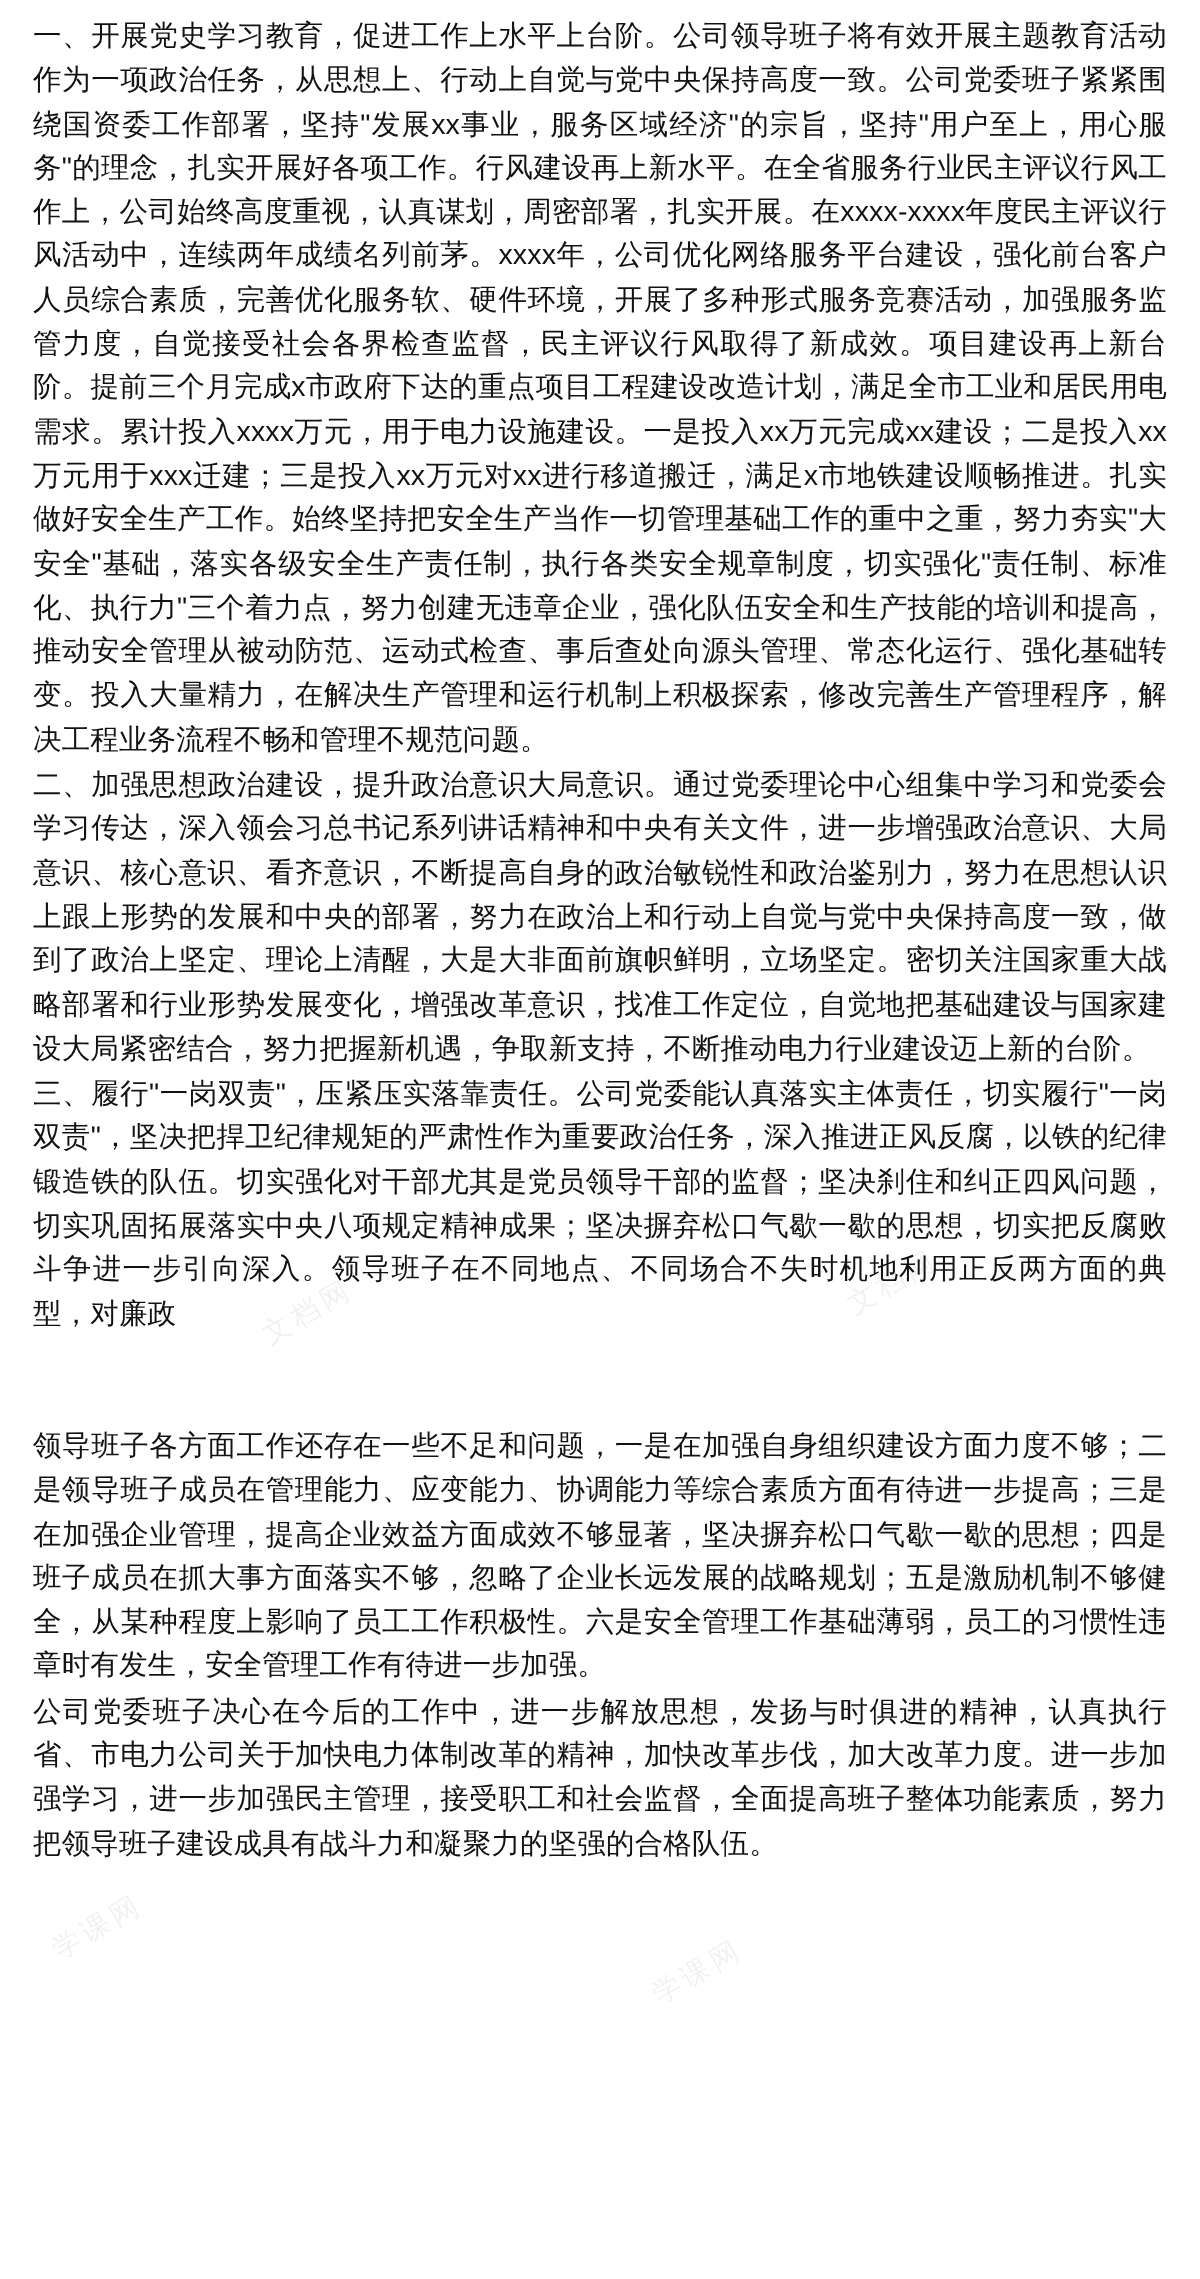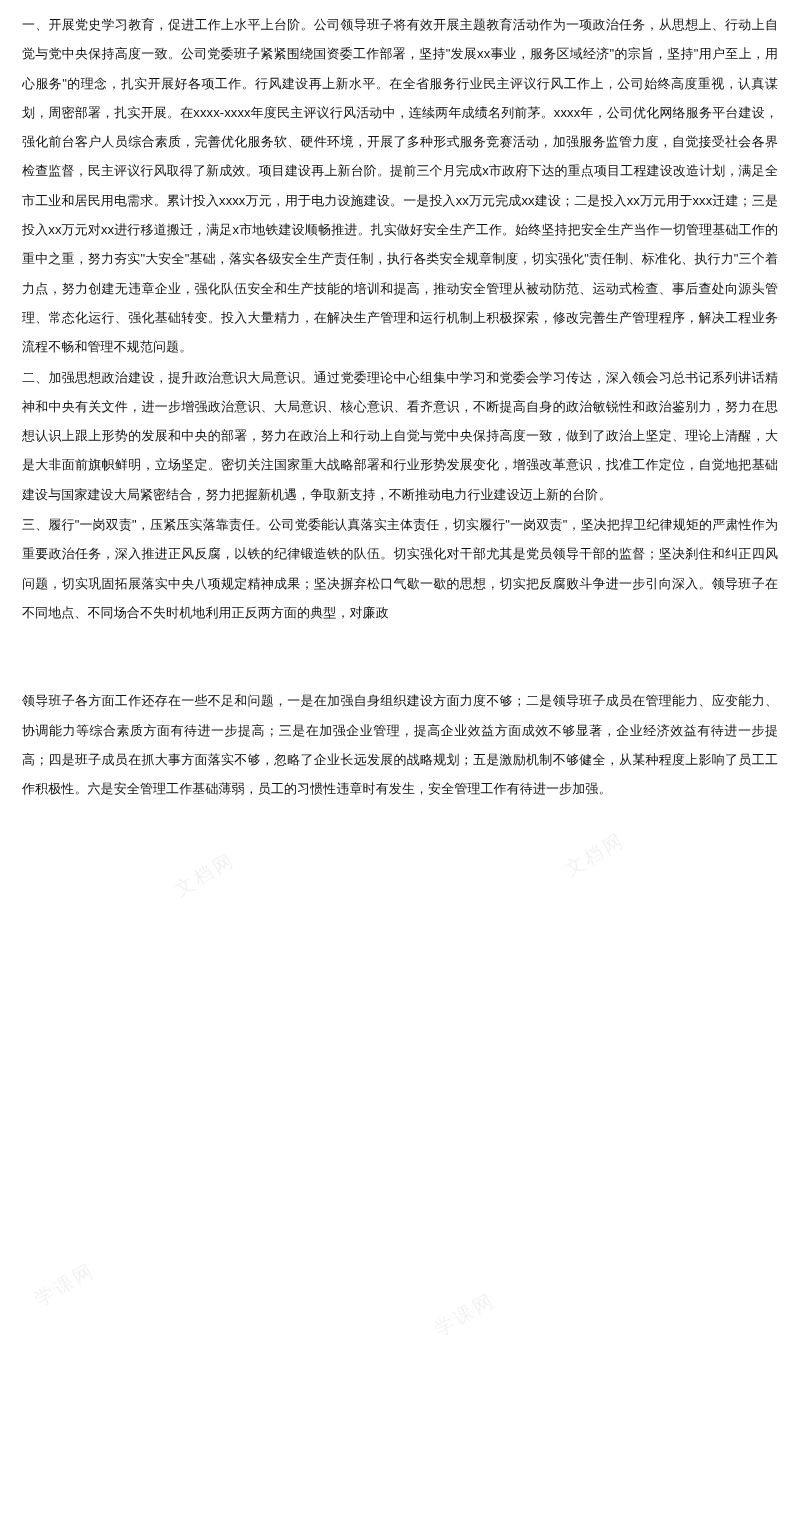--- a/index.html
+++ b/index.html
@@ -21,21 +21,21 @@
     height: 1519px;
     box-sizing: border-box;
     padding: 10px 22px 0 22px;
   }
   .doc-body {
     position: relative;
     z-index: 2;
   }
   p.para {
     margin: 0 0 1px 0;
-    font-size: 13px;
+    font-size: 19px;
     line-height: 29.3px;
     text-align: justify;
     text-justify: inter-ideograph;
     letter-spacing: 0.1px;
     color: #121212;
     font-weight: 500;
   }
   .gap-block {
     height: 58px;
   }
@@ -67,16 +67,17 @@
   <div class="watermark wm3">学课网</div>
   <div class="watermark wm4">学课网</div>
 
   <div class="doc-body">
     <p class="para">一、开展党史学习教育，促进工作上水平上台阶。公司领导班子将有效开展主题教育活动作为一项政治任务，从思想上、行动上自觉与党中央保持高度一致。公司党委班子紧紧围绕国资委工作部署，坚持"发展xx事业，服务区域经济"的宗旨，坚持"用户至上，用心服务"的理念，扎实开展好各项工作。行风建设再上新水平。在全省服务行业民主评议行风工作上，公司始终高度重视，认真谋划，周密部署，扎实开展。在xxxx-xxxx年度民主评议行风活动中，连续两年成绩名列前茅。xxxx年，公司优化网络服务平台建设，强化前台客户人员综合素质，完善优化服务软、硬件环境，开展了多种形式服务竞赛活动，加强服务监管力度，自觉接受社会各界检查监督，民主评议行风取得了新成效。项目建设再上新台阶。提前三个月完成x市政府下达的重点项目工程建设改造计划，满足全市工业和居民用电需求。累计投入xxxx万元，用于电力设施建设。一是投入xx万元完成xx建设；二是投入xx万元用于xxx迁建；三是投入xx万元对xx进行移道搬迁，满足x市地铁建设顺畅推进。扎实做好安全生产工作。始终坚持把安全生产当作一切管理基础工作的重中之重，努力夯实"大安全"基础，落实各级安全生产责任制，执行各类安全规章制度，切实强化"责任制、标准化、执行力"三个着力点，努力创建无违章企业，强化队伍安全和生产技能的培训和提高，推动安全管理从被动防范、运动式检查、事后查处向源头管理、常态化运行、强化基础转变。投入大量精力，在解决生产管理和运行机制上积极探索，修改完善生产管理程序，解决工程业务流程不畅和管理不规范问题。</p>
     <p class="para">二、加强思想政治建设，提升政治意识大局意识。通过党委理论中心组集中学习和党委会学习传达，深入领会习总书记系列讲话精神和中央有关文件，进一步增强政治意识、大局意识、核心意识、看齐意识，不断提高自身的政治敏锐性和政治鉴别力，努力在思想认识上跟上形势的发展和中央的部署，努力在政治上和行动上自觉与党中央保持高度一致，做到了政治上坚定、理论上清醒，大是大非面前旗帜鲜明，立场坚定。密切关注国家重大战略部署和行业形势发展变化，增强改革意识，找准工作定位，自觉地把基础建设与国家建设大局紧密结合，努力把握新机遇，争取新支持，不断推动电力行业建设迈上新的台阶。</p>
     <p class="para">三、履行"一岗双责"，压紧压实落靠责任。公司党委能认真落实主体责任，切实履行"一岗双责"，坚决把捍卫纪律规矩的严肃性作为重要政治任务，深入推进正风反腐，以铁的纪律锻造铁的队伍。切实强化对干部尤其是党员领导干部的监督；坚决刹住和纠正四风问题，切实巩固拓展落实中央八项规定精神成果；坚决摒弃松口气歇一歇的思想，切实把反腐败斗争进一步引向深入。领导班子在不同地点、不同场合不失时机地利用正反两方面的典型，对廉政</p>
 
     <div class="gap-block"></div>
 
-    <p class="para">领导班子各方面工作还存在一些不足和问题，一是在加强自身组织建设方面力度不够；二是领导班子成员在管理能力、应变能力、协调能力等综合素质方面有待进一步提高；三是在加强企业管理，提高企业效益方面成效不够显著，企业经济效益有待进一步提高；四是班子成员在抓大事方面落实不够，忽略了企业长远发展的战略规划；五是激励机制不够健全，从某种程度上影响了员工工作积极性。六是安全管理工作基础薄弱，员工的习惯性违章时有发生，安全管理工作有待进一步加强。</p>
+    <p class="para">领导班子各方面工作还存在一些不足和问题，一是在加强自身组织建设方面力度不够；二是领导班子成员在管理能力、应变能力、协调能力等综合素质方面有待进一步提高；三是在加强企业管理，提高企业效益方面成效不够显著，坚决摒弃松口气歇一歇的思想；四是班子成员在抓大事方面落实不够，忽略了企业长远发展的战略规划；五是激励机制不够健全，从某种程度上影响了员工工作积极性。六是安全管理工作基础薄弱，员工的习惯性违章时有发生，安全管理工作有待进一步加强。</p>
+    <p class="para">公司党委班子决心在今后的工作中，进一步解放思想，发扬与时俱进的精神，认真执行省、市电力公司关于加快电力体制改革的精神，加快改革步伐，加大改革力度。进一步加强学习，进一步加强民主管理，接受职工和社会监督，全面提高班子整体功能素质，努力把领导班子建设成具有战斗力和凝聚力的坚强的合格队伍。</p>
   </div>
 
 </div>
 
 </body></html>

